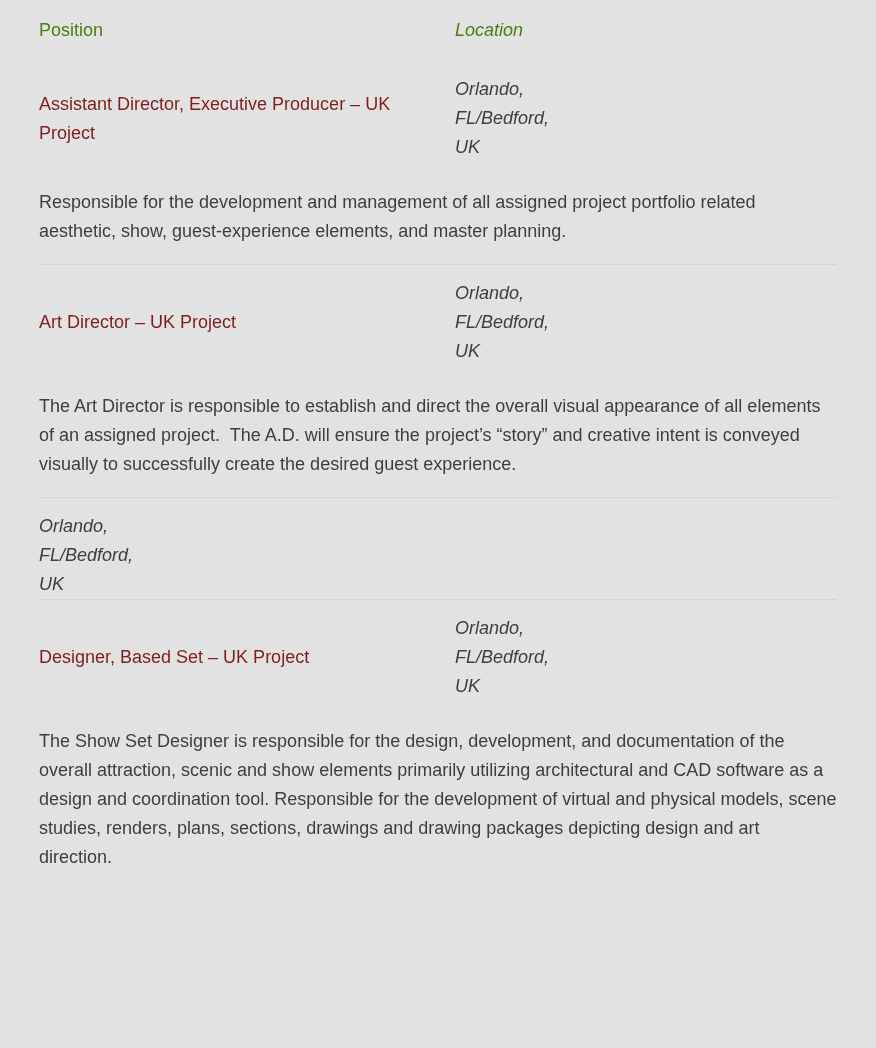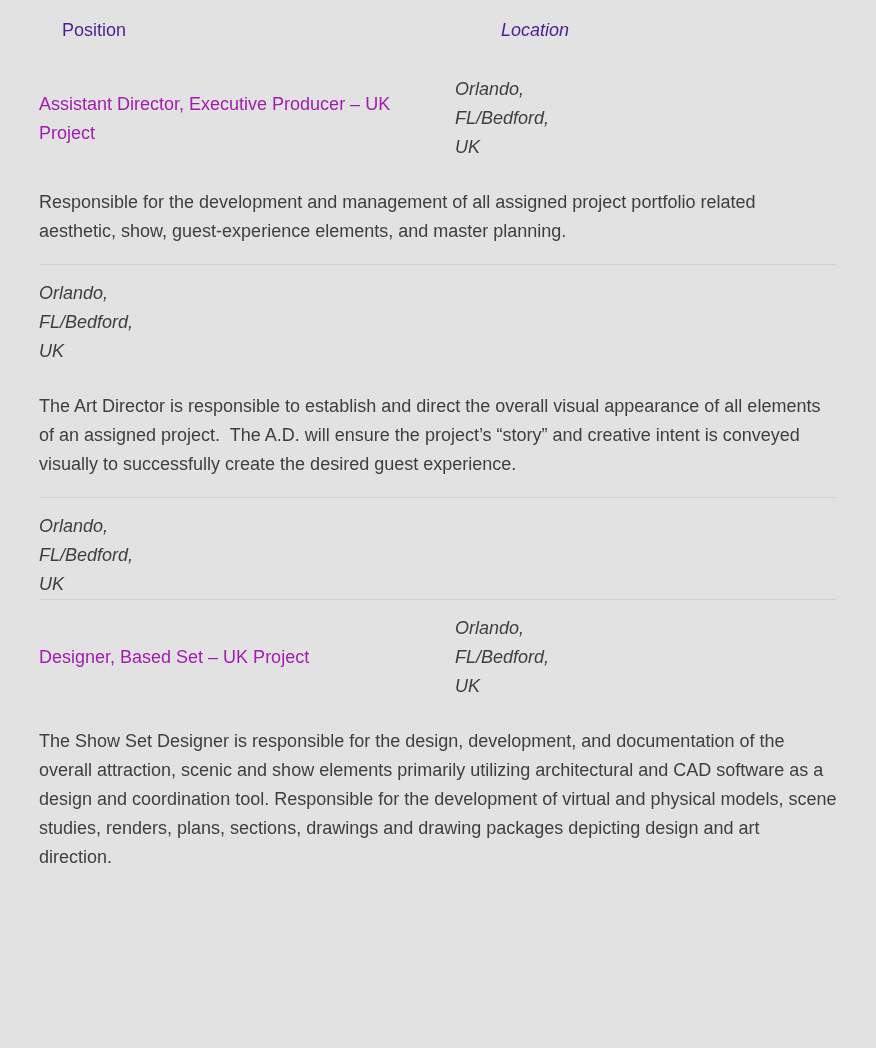--- a/index.html
+++ b/index.html
@@ -32,35 +32,34 @@
     box-sizing: border-box;
     padding-right: 16px;
   }
   .loc-cell {
     width: 120px;
     flex: 0 0 auto;
     font-style: italic;
   }
   .header-row .pos-cell,
   .header-row .loc-cell {
-    color: #4c1d95;
-    margin-left: 23px;
+    color: #4d7c0f;
   }
   .job {
     margin: 0;
   }
   .job.first {
     margin-top: 30px;
   }
   .job.divided {
     border-top: 1px solid #d4d4d4;
     padding-top: 14px;
   }
   .job-title-link {
-    color: #a21caf;
+    color: #7f1d1d;
     text-decoration: none;
     cursor: pointer;
     display: inline-block;
   }
   .job-desc {
     margin: 26px 0 18px 0;
     max-width: 798px;
     white-space: pre-wrap;
   }
 </style>
@@ -79,20 +78,23 @@
       <div class="pos-cell">
         <a class="job-title-link" href="#">Assistant Director, Executive Producer – UK Project</a>
       </div>
       <div class="loc-cell">Orlando, FL/Bedford, UK</div>
     </div>
     <p class="job-desc">Responsible for the development and management of all assigned project portfolio related aesthetic, show, guest-experience elements, and master planning.</p>
   </div>
 
   <div class="job divided">
     <div class="cols">
+      <div class="pos-cell">
+        <a class="job-title-link" href="#">Art Director – UK Project</a>
+      </div>
       <div class="loc-cell">Orlando, FL/Bedford, UK</div>
     </div>
     <p class="job-desc">The Art Director is responsible to establish and direct the overall visual appearance of all elements of an assigned project.  The A.D. will ensure the project’s “story” and creative intent is conveyed visually to successfully create the desired guest experience.</p>
   </div>
 
   <div class="job divided">
     <div class="cols">
       <div class="loc-cell">Orlando, FL/Bedford, UK</div>
     </div>
   </div>

